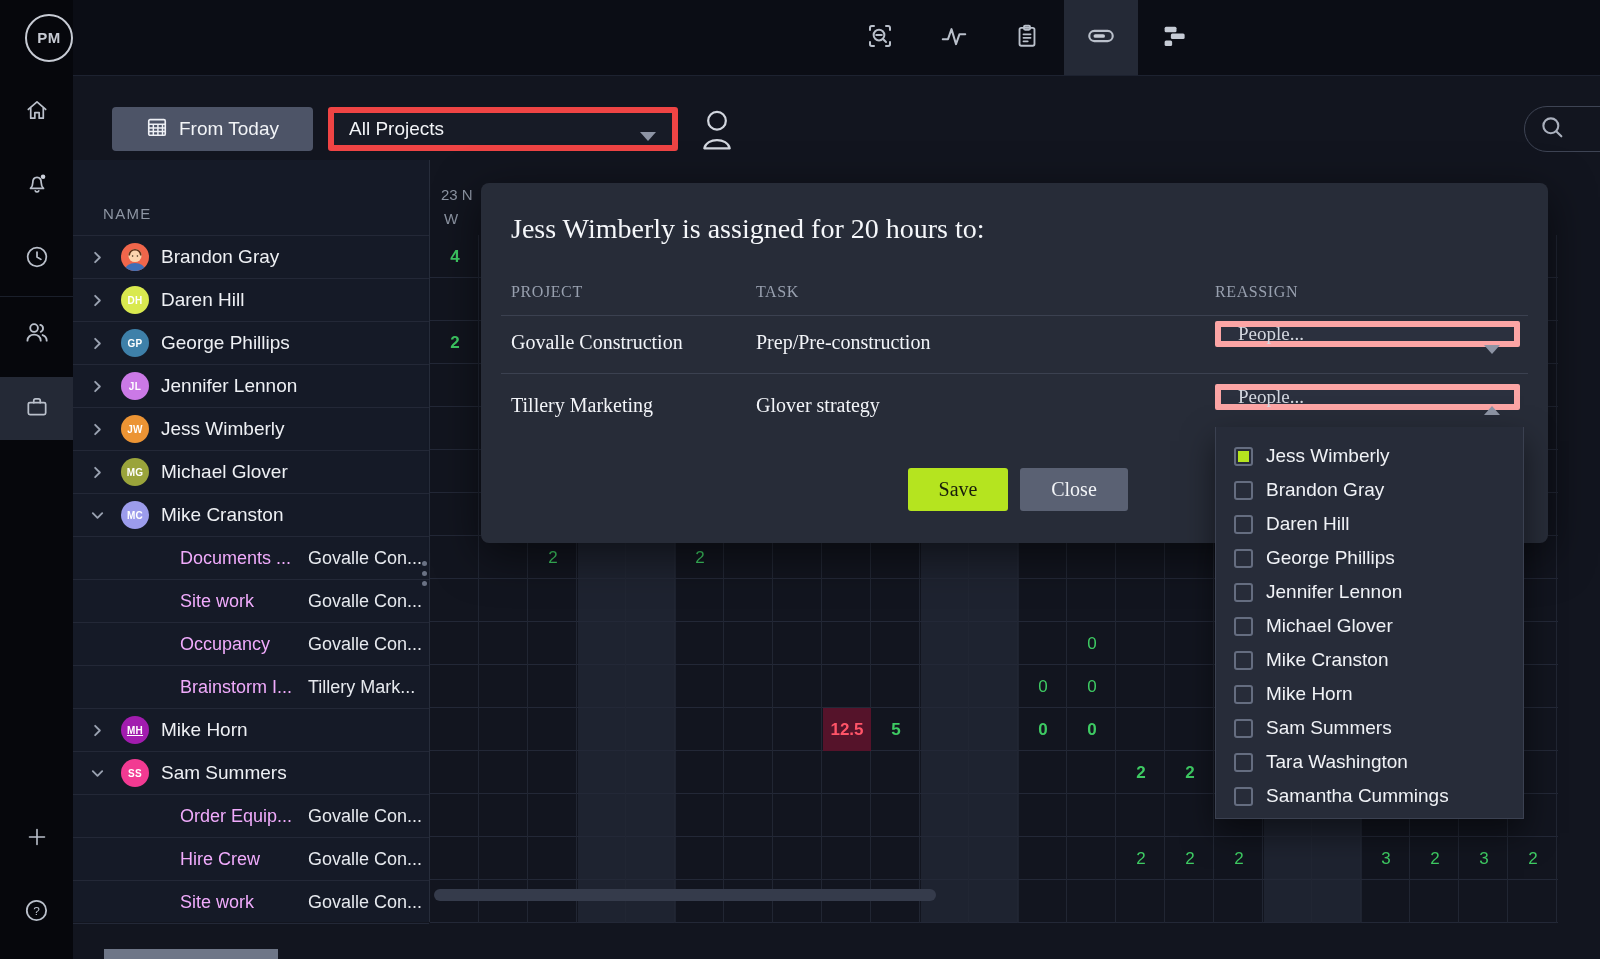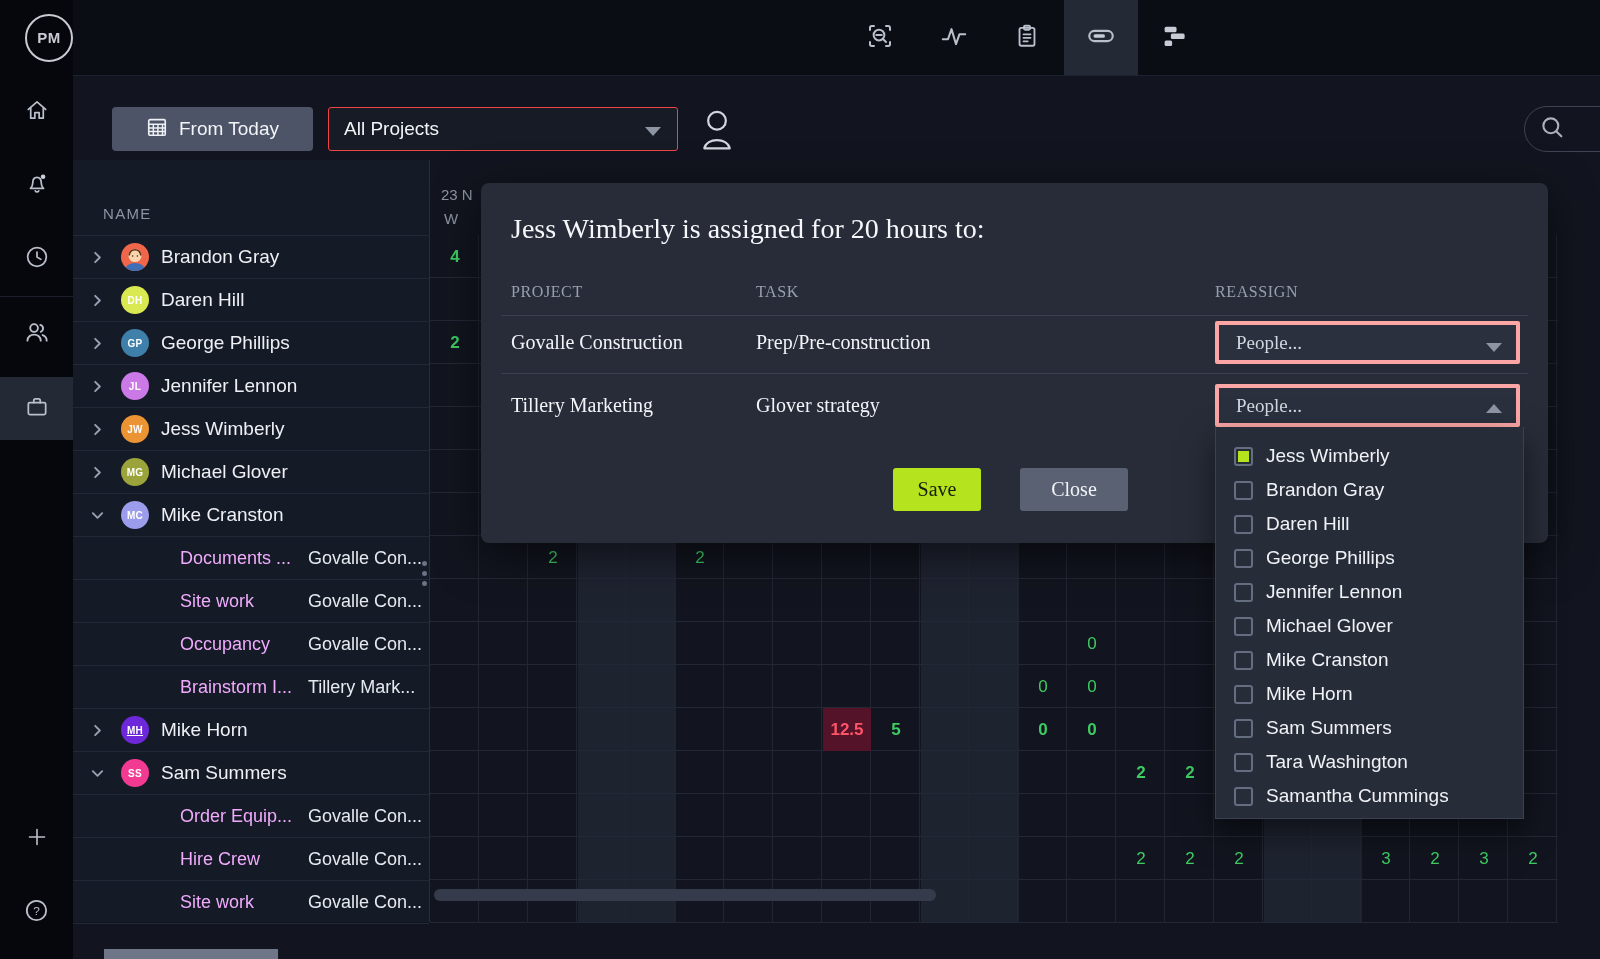--- a/index.html
+++ b/index.html
@@ -16,21 +16,21 @@
   .rail-item.active{background:#242936;height:63px;}
   .rail-sep{left:0;width:73px;height:1px;background:#1a1f2b;}
   
   #topbar{left:73px;top:0;width:1527px;height:75px;background:#0b0d15;border-bottom:1px solid #1d2230;z-index:14;}
   .ttab{position:absolute;top:0;width:74px;height:75px;display:flex;align-items:center;justify-content:center;}
   .ttab.active{background:#242936;}
 
   
   #btn-from-today{left:112px;top:107px;width:201px;height:44px;background:#4d5467;border-radius:4px;
       display:flex;align-items:center;justify-content:center;gap:11px;font-size:19px;color:#f2f4f7;font-weight:500;}
-  #sel-projects{left:328px;top:107px;width:350px;height:44px;background:#171b26;border:1px solid #ef4444;border-radius:3px;
+  #sel-projects{left:328px;top:107px;width:350px;height:44px;background:#171b26;border:6px solid #ef4444;border-radius:3px;
       display:flex;align-items:center;font-size:19px;color:#f2f4f7;padding-left:15px;box-sizing:border-box;}
   #sel-projects .caret{position:absolute;right:16px;top:19px;width:0;height:0;border-left:8px solid transparent;border-right:8px solid transparent;border-top:9px solid #8d94a4;}
   #person-top{left:699px;top:108px;}
   #search-pill{left:1524px;top:106px;width:120px;height:46px;border:1.5px solid #3e4454;border-radius:24px;
       display:flex;align-items:center;padding-left:13px;box-sizing:border-box;}
 
   
   #name-panel{left:73px;top:160px;width:357px;height:762px;background:#151a27;border-right:1px solid #272d3b;z-index:4;box-sizing:border-box;}
   #name-head{position:absolute;left:30px;top:45px;font-size:15px;color:#8d95a3;letter-spacing:1.3px;}
   #name-rows{position:absolute;left:0;top:75px;width:100%;border-top:1px solid #232837;}
@@ -61,28 +61,28 @@
   #drag-dots i{display:block;width:5px;height:5px;border-radius:50%;background:#6a7284;margin:5px 0;}
   #cut-btn{left:104px;top:949px;width:174px;height:10px;background:#6e7687;z-index:3;}
 
   
   #modal{left:481px;top:183px;width:1067px;height:360px;background:#272c38;border-radius:8px;
       box-shadow:0 12px 45px rgba(0,0,0,.55);z-index:10;font-family:Liberation Serif, serif;}
   #modal .title{position:absolute;left:30px;top:30px;font-size:28px;font-weight:500;color:#f5f7fa;}
   #modal .colhead{position:absolute;top:100px;font-size:16px;color:#98a0af;letter-spacing:.6px;}
   #modal .divider{position:absolute;left:20px;width:1027px;height:1px;background:#3b4150;}
   #modal .rowtxt{position:absolute;font-size:20px;color:#f2f4f8;}
-  .pselect{position:absolute;left:734px;width:305px;height:43px;background:#2b303e;border:4px solid #fca5a5;border-radius:2px;
+  .pselect{position:absolute;left:734px;width:305px;height:26px;background:#2b303e;border:6px solid #fca5a5;border-radius:2px;
       box-sizing:border-box;display:flex;align-items:center;padding-left:17px;font-size:19px;color:#d3d7df;}
   .pselect .car{position:absolute;right:14px;width:0;height:0;border-left:8px solid transparent;border-right:8px solid transparent;}
   .pselect .car.down{top:18px;border-top:9px solid #8d94a4;}
   .pselect .car.up{top:16px;border-bottom:9px solid #8d94a4;}
   .btn{position:absolute;top:285px;height:43px;border-radius:3px;display:flex;align-items:center;justify-content:center;
       font-size:20px;}
-  #btn-save{left:412px;width:88px;background:#b5e41f;color:#181d0b;font-weight:500;}
+  #btn-save{left:427px;width:100px;background:#b5e41f;color:#181d0b;font-weight:500;}
   #btn-close{left:539px;width:108px;background:#5a6173;color:#f2f4f7;}
 
   
   #people-list{left:1215px;top:427px;width:309px;height:392px;background:#272c39;
       border:1px solid #3b4151;border-top:none;box-sizing:border-box;z-index:11;
       box-shadow:0 14px 30px rgba(0,0,0,.5);padding-top:12px;}
   .opt{height:34px;display:flex;align-items:center;padding-left:18px;gap:13px;}
   .opt .cb{width:19px;height:19px;border:2px solid #656d80;border-radius:3px;box-sizing:border-box;
       display:flex;align-items:center;justify-content:center;flex-shrink:0;}
   .opt .cb .in{width:11px;height:11px;background:#b5e41f;}
@@ -320,21 +320,21 @@
         <span class="tproj">Govalle Con...</span>
       </div>
       <div class="prow">
         <span class="ttask">Brainstorm I...</span>
         <span class="tproj">Tillery Mark...</span>
       </div>
       <div class="prow">
         <span class="chev"><svg width="15" height="15" viewBox="0 0 16 16">
             <path d="M5.5 3 L10.5 8 L5.5 13" stroke="#9aa2b1" stroke-width="2" fill="none" stroke-linecap="round" stroke-linejoin="round"></path>
           </svg></span>
-        <div class="av" style="background: #6d28d9; text-decoration: underline;">MH</div>
+        <div class="av" style="background: #a21caf; text-decoration: underline;">MH</div>
         <span class="pname">Mike Horn</span>
       </div>
       <div class="prow">
         <span class="chev down"><svg width="15" height="15" viewBox="0 0 16 16">
             <path d="M5.5 3 L10.5 8 L5.5 13" stroke="#9aa2b1" stroke-width="2" fill="none" stroke-linecap="round" stroke-linejoin="round"></path>
           </svg></span>
         <div class="av" style="background: rgb(242, 58, 146);">SS</div>
         <span class="pname">Sam Summers</span>
       </div>
       <div class="prow">

